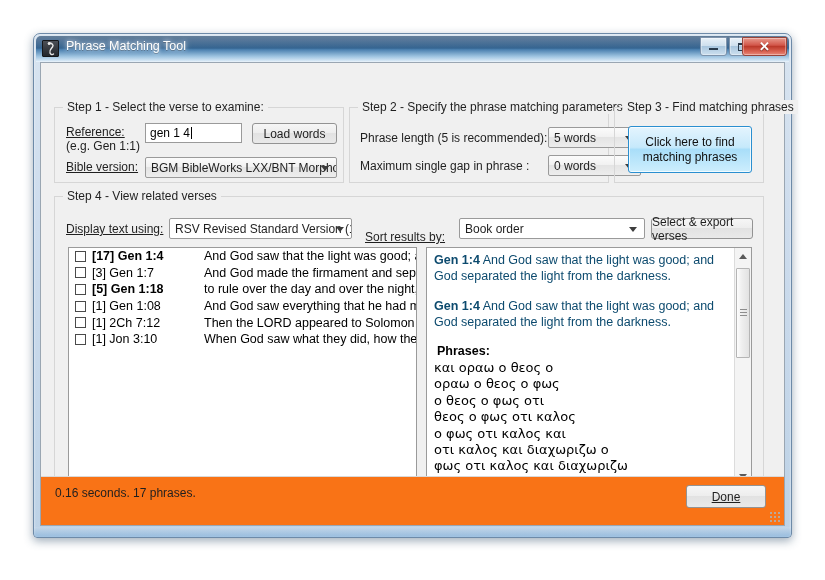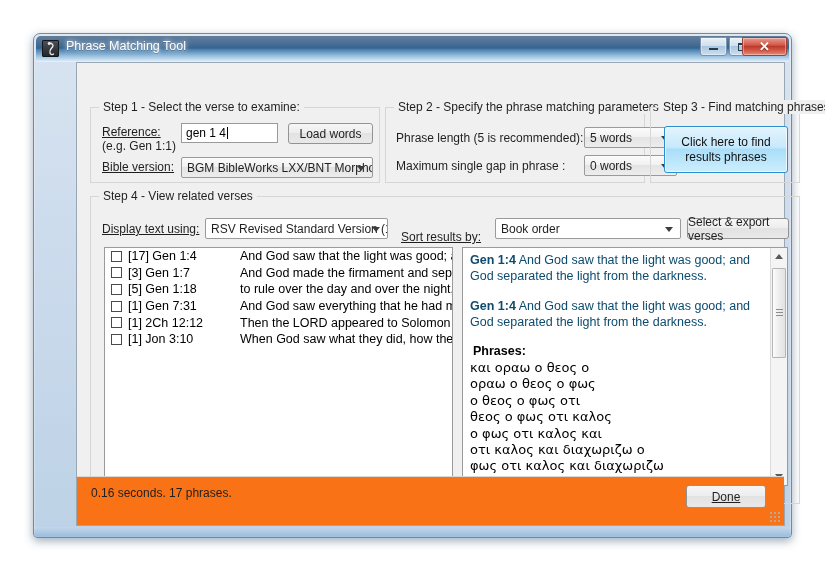--- a/index.html
+++ b/index.html
@@ -84,21 +84,20 @@
   .maxbox { width: 9px; height: 8px; border: 1px solid #2a3b4c; border-top-width: 2px; box-sizing: border-box; }
   .xglyph { color: #fff; font-size: 13px; font-weight: bold; line-height: 1; text-shadow: 0 1px 1px rgba(0,0,0,0.4); }
 
   
   #client {
     position: absolute;
     left: 6px; top: 28px; right: 6px; bottom: 11px;
     background: #f0f0f0;
     border: 1px solid #9aa6b2;
     box-sizing: border-box;
-    margin-left: 36px;
   }
 
   
   .groupbox {
     position: absolute;
     border: 1px solid #d6d6d6;
     box-sizing: border-box;
     background: transparent;
   }
   .groupbox > .gb-title {
@@ -217,21 +216,21 @@
   }
   .cb {
     width: 11px; height: 11px;
     border: 1px solid #4a4a4a;
     background: #fff;
     box-sizing: border-box;
     flex: 0 0 auto;
     margin-right: 6px;
   }
   .row .ref { width: 112px; flex: 0 0 auto; }
-  .row.bold .ref { font-weight: normal; }
+  .row.bold .ref { font-weight: bold; }
   .row .verse { flex: 1 1 auto; overflow: hidden; }
 
   
   #detail-pane {
     position: absolute;
     left: 371px; top: 50px; width: 326px; height: 239px;
     background: #ffffff;
     border: 1px solid #9a9a9a;
     box-sizing: border-box;
     overflow: hidden;
@@ -389,21 +388,21 @@
         <span>0 words</span>
         <span class="arrow"></span>
       </div>
     </div>
 
     <div class="groupbox" id="gb-step3">
       <div class="gb-title">Step 3 - Find matching phrases</div>
       <div id="find-btn">
         <div>
           <div>Click here to find</div>
-          <div>results phrases</div>
+          <div>matching phrases</div>
         </div>
       </div>
     </div>
 
     <div class="groupbox" id="gb-step4">
       <div class="gb-title">Step 4 - View related verses</div>
 
       <div class="lbl" style="left:11px; top:25px;text-align:center;">
         <u>Display text using:</u>
       </div>
@@ -435,26 +434,26 @@
             <span class="ref">[3] Gen 1:7</span>
             <span class="verse">And God made the firmament and separa</span>
           </div>
           <div class="row bold">
             <span class="cb"></span>
             <span class="ref">[5] Gen 1:18</span>
             <span class="verse">to rule over the day and over the night, an</span>
           </div>
           <div class="row">
             <span class="cb"></span>
-            <span class="ref">[1] Gen 7:31</span>
+            <span class="ref">[1] Gen 1:08</span>
             <span class="verse">And God saw everything that he had mad</span>
           </div>
           <div class="row">
             <span class="cb"></span>
-            <span class="ref">[1] 2Ch 12:12</span>
+            <span class="ref">[1] 2Ch 7:12</span>
             <span class="verse">Then the LORD appeared to Solomon in t</span>
           </div>
           <div class="row">
             <span class="cb"></span>
             <span class="ref">[1] Jon 3:10</span>
             <span class="verse">When God saw what they did, how they t</span>
           </div>
         </div>
 
       <div id="detail-pane">

